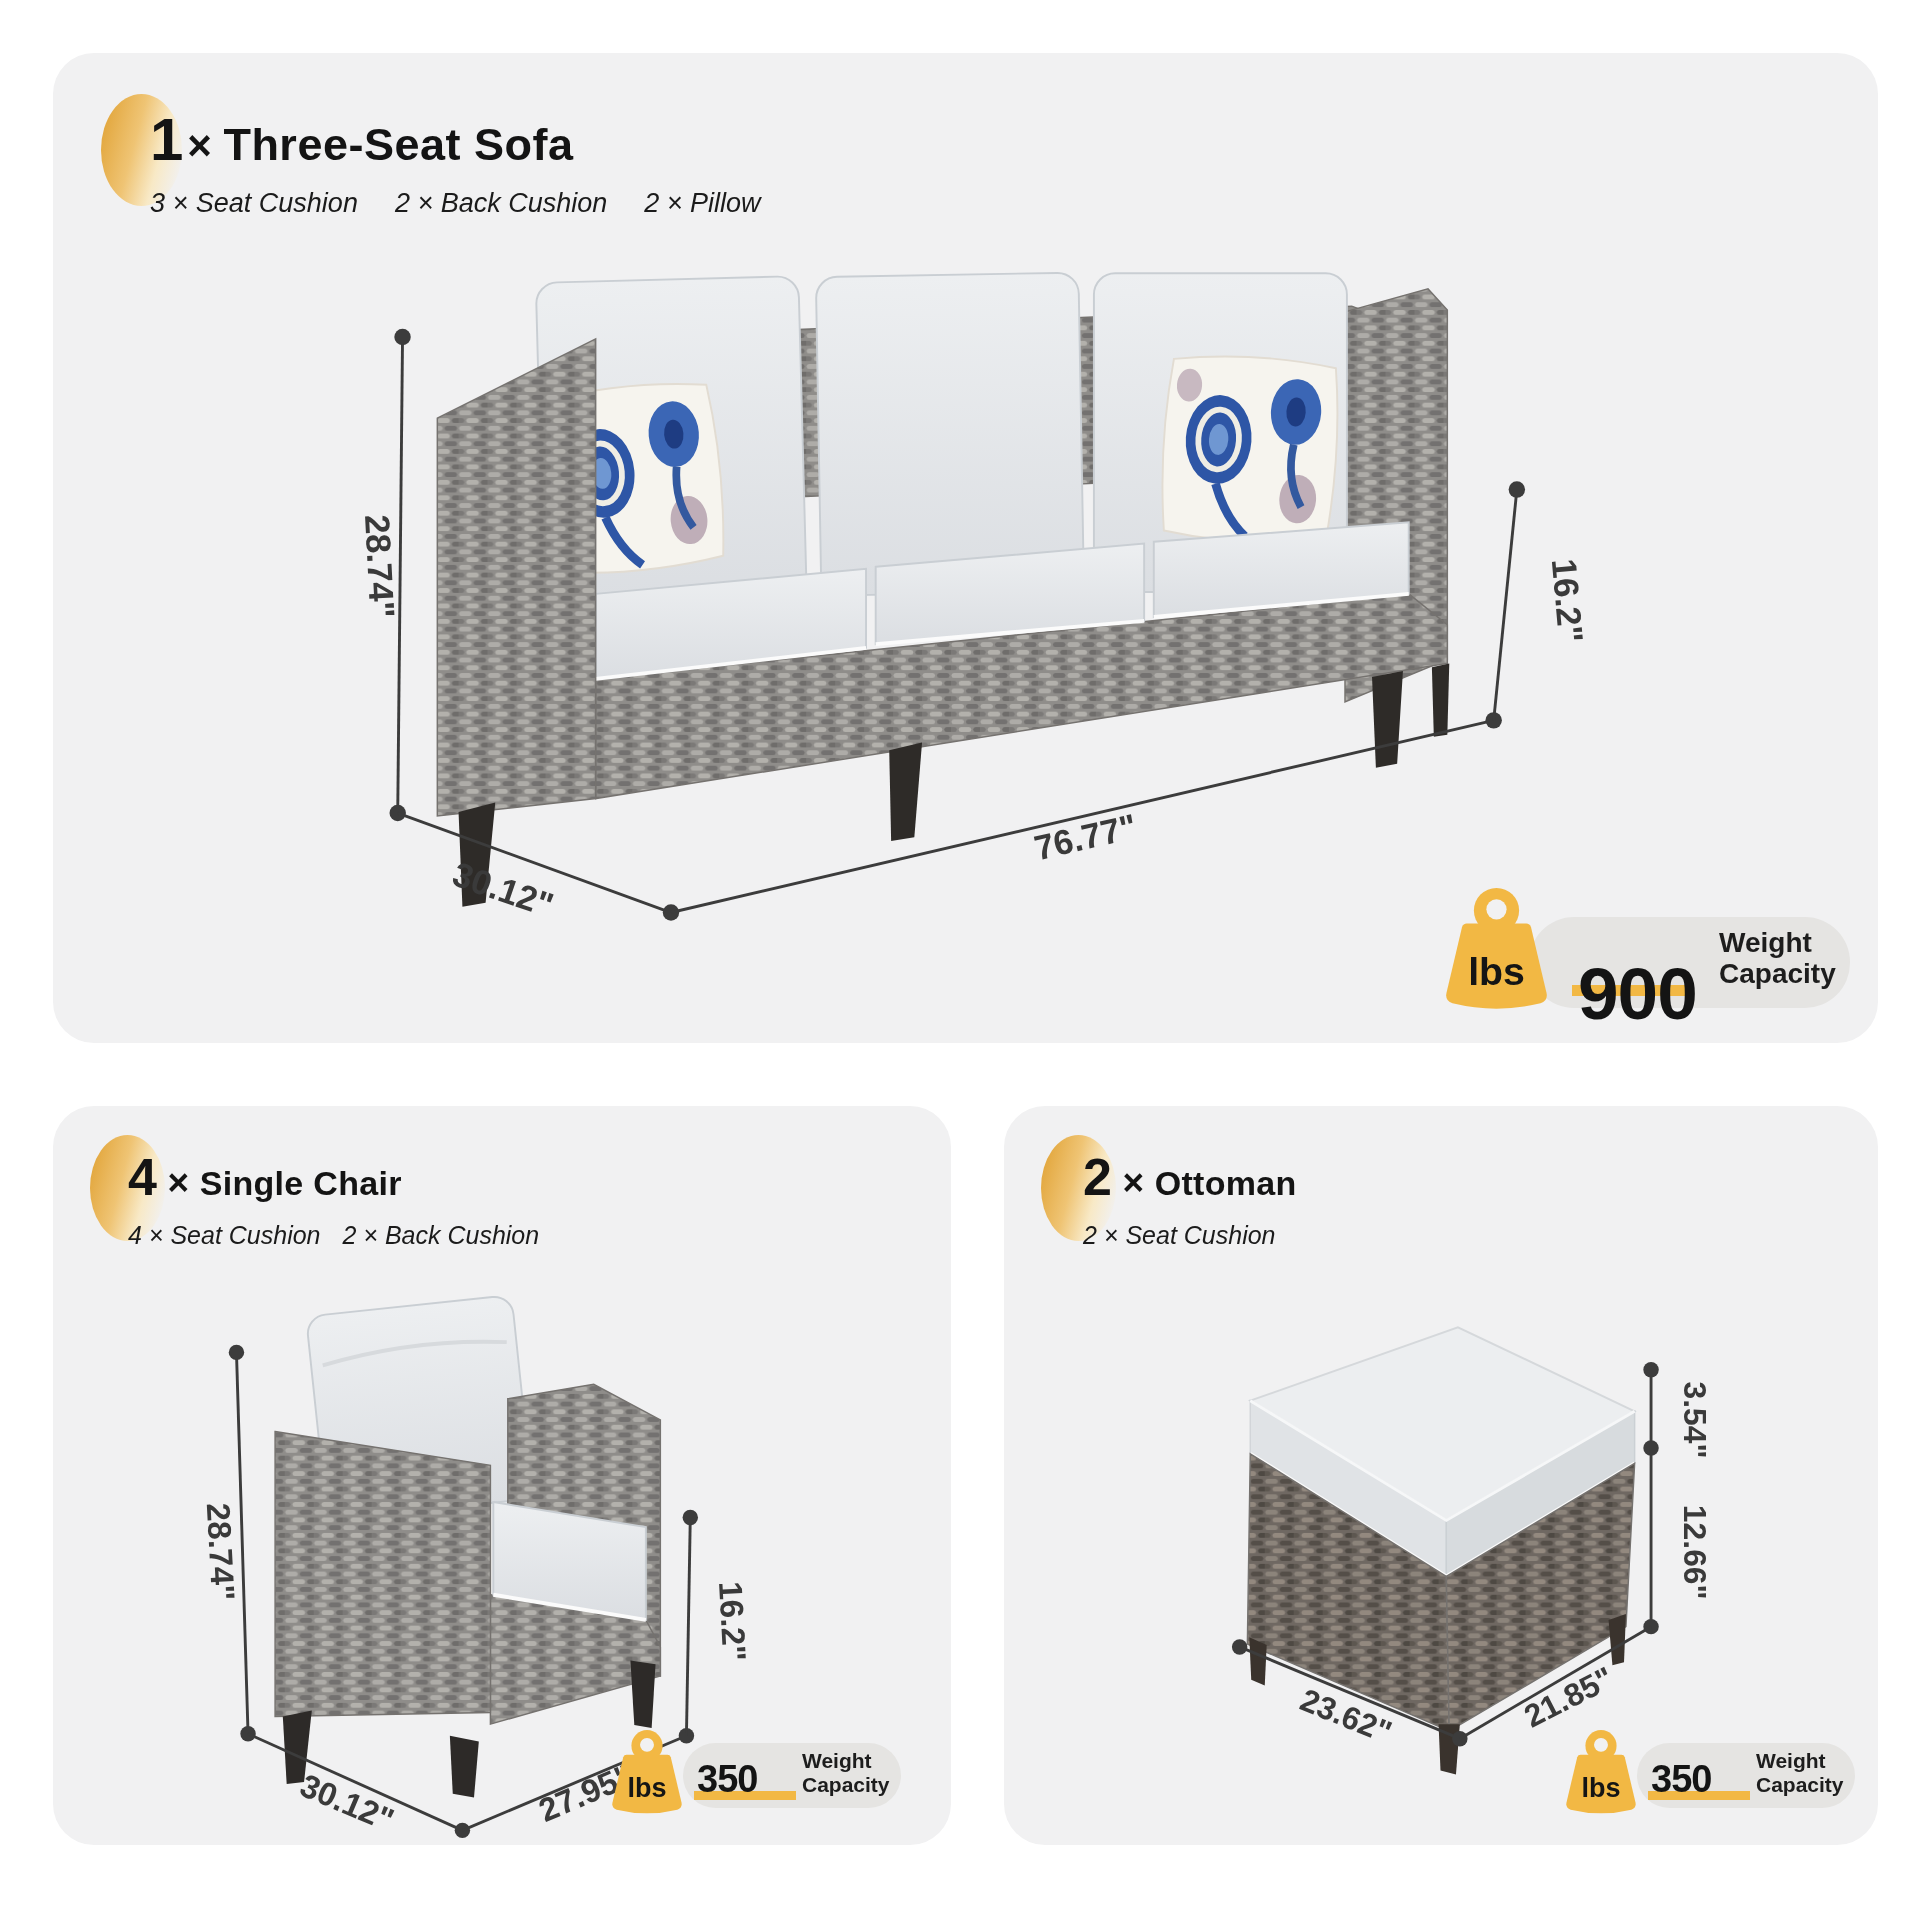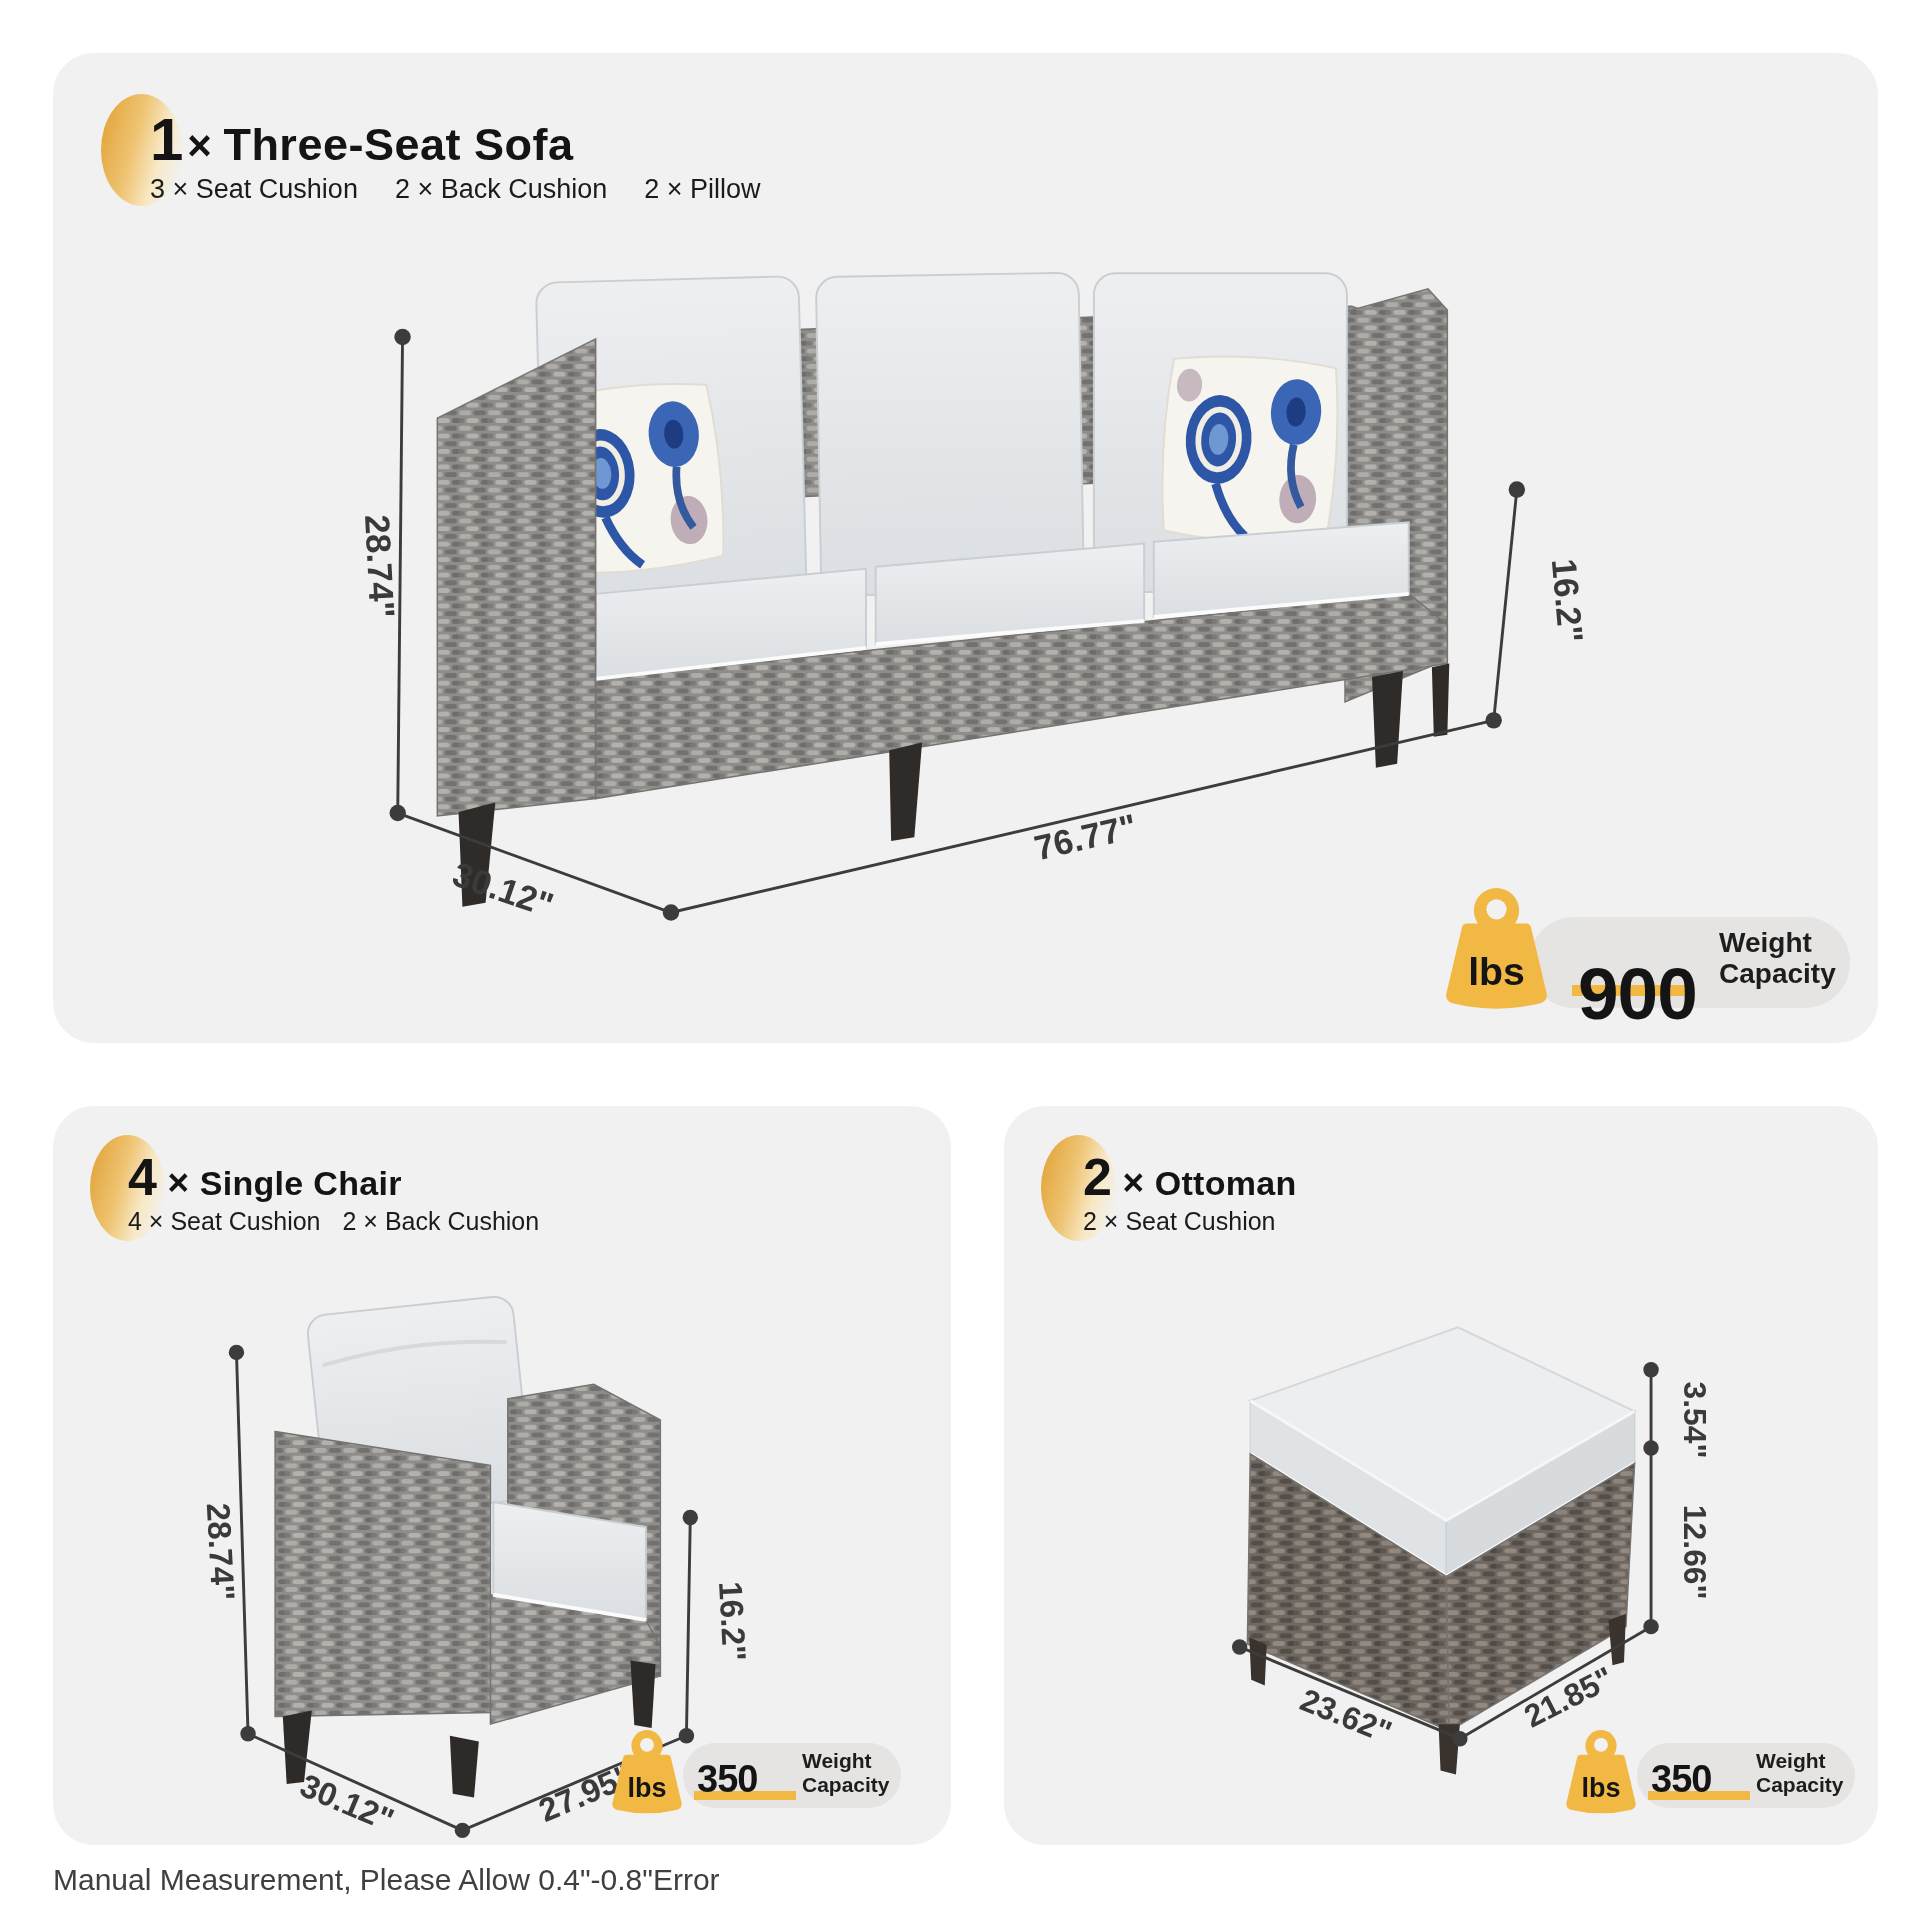--- a/index.html
+++ b/index.html
@@ -18,21 +18,21 @@
   .card-sofa .hdr{left:97px;top:52px;}
   .card-chair .hdr{left:75px;top:41px;}
   .card-ottoman .hdr{left:79px;top:41px;}
   .trow{display:flex;align-items:baseline;font-weight:bold;}
   .card-sofa .count{font-size:60px;}
   .card-sofa .times{font-size:42px;margin:0 11.6px 0 3.9px;}
   .card-sofa .pname{font-size:45px;letter-spacing:0.5px;}
   .card-chair .count,.card-ottoman .count{font-size:52px;}
   .card-chair .times,.card-ottoman .times{font-size:37px;margin:0 10.6px;}
   .card-chair .pname,.card-ottoman .pname{font-size:34px;letter-spacing:0.3px;}
-  .subs{display:flex;margin-top:0;color:#1b1b1b;}
+  .subs{display:flex;margin-top:14px;color:#1b1b1b;font-style:italic;}
   .card-sofa .subs{font-size:27px;gap:37px;}
   .card-chair .subs,.card-ottoman .subs{font-size:25px;gap:22px;}
   .badge{position:absolute;z-index:3;}
   .badge .pill{position:absolute;background:#E5E4E2;}
   .badge .wicon{position:absolute;left:0;top:0;}
   .badge .wnum{position:absolute;font-weight:bold;color:#141414;line-height:1;z-index:2;letter-spacing:-1px;}
   .badge .wbar{position:absolute;background:#F2B844;z-index:1;}
   .badge .wcap{position:absolute;font-weight:bold;color:#1d1d1d;z-index:2;}
   .badge-lg{left:1384px;top:832px;width:421px;height:127px;}
   .badge-lg .pill{left:92px;top:32px;width:321px;height:91px;border-radius:45px;}
@@ -335,15 +335,14 @@
       </svg>
       <div class="wbar"></div>
       <div class="wnum">350</div>
       <div class="wcap">
         <div>Weight</div>
         <div>Capacity</div>
       </div>
     </div>
   </section>
 
-  <div class="footnote">Manual Measurement, Please Allow 0.4"-0.8"Error</div>
 </div>
 
 
 </body></html>

